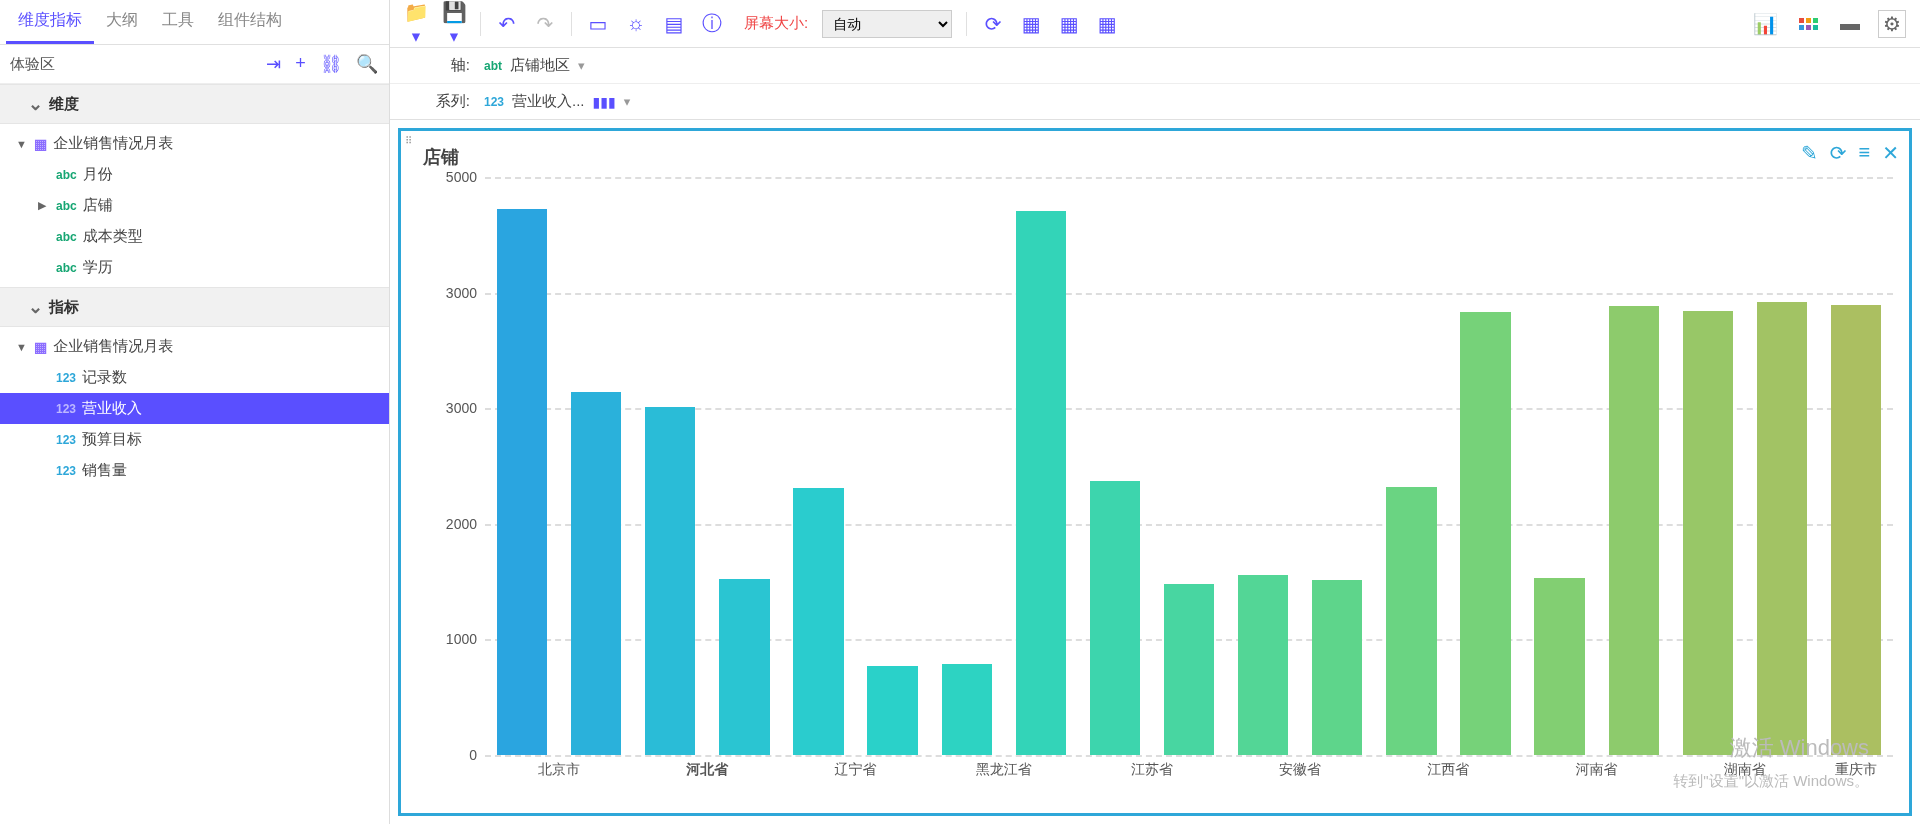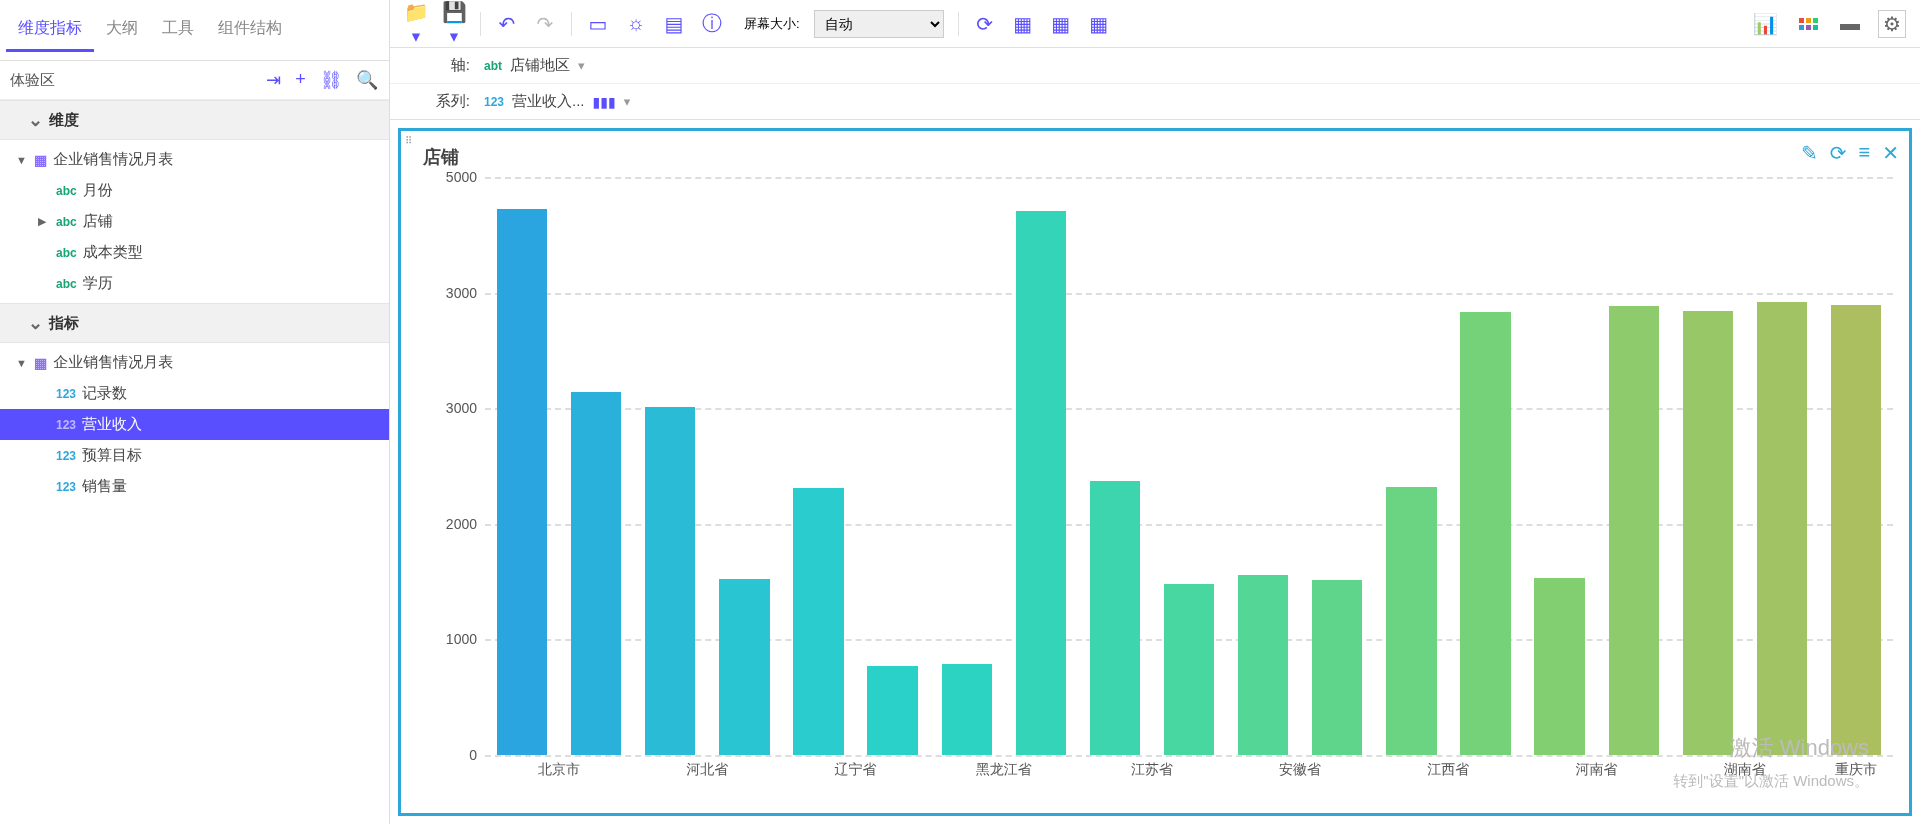--- a/index.html
+++ b/index.html
@@ -1,21 +1,21 @@
 <!DOCTYPE html>
 <html><head>
 <meta charset="utf-8">
 <style>
 * { box-sizing: border-box; margin: 0; padding: 0; }
 body { font-family: "Microsoft YaHei", Arial, sans-serif; font-size: 13px; color: #333; overflow: hidden; }
 .app { display: flex; height: 824px; width: 1920px; }
 
 
 .sidebar { width: 390px; border-right: 1px solid #ddd; display: flex; flex-direction: column; background: #fff; }
-.side-tabs { display: flex; border-bottom: 1px solid #e0e0e0; padding: 8px 6px; }
+.side-tabs { display: flex; border-bottom: 1px solid #e0e0e0; padding: 0 6px; }
 .side-tab { padding: 10px 12px; font-size: 16px; color: #888; cursor: pointer; }
 .side-tab.active { color: #5a4fff; border-bottom: 3px solid #5a4fff; }
 
 .exp-row { display: flex; align-items: center; justify-content: space-between; padding: 8px 10px; border-bottom: 1px solid #eee; }
 .exp-row .label { font-size: 15px; color: #555; }
 .exp-icons { display: flex; gap: 14px; }
 .exp-icons span { color: #5a4fff; font-size: 18px; cursor: pointer; }
 
 .section-hdr { background: #f1f1f1; padding: 8px 28px; font-size: 15px; font-weight: bold; border-top: 1px solid #e5e5e5; border-bottom: 1px solid #e5e5e5; display:flex; align-items:center; gap:6px;}
 .chev { display:inline-block; transform: rotate(0deg); }
@@ -32,21 +32,21 @@
 .tag.num { color:#2ea7d9; }
 .tag.tbl { color:#8c6eff; font-size:14px; }
 .tri { font-size:11px; color:#666; width:12px; display:inline-block; }
 
 
 .main { flex:1; display:flex; flex-direction:column; }
 .toolbar { display:flex; align-items:center; gap:14px; padding:6px 14px; border-bottom:1px solid #e0e0e0; height:48px; }
 .toolbar .tbtn { color:#5a4fff; font-size:20px; cursor:pointer; width:24px; text-align:center; }
 .toolbar .tbtn.dim { color:#bbb; }
 .toolbar .sep { width:1px; height:24px; background:#e0e0e0; }
-.toolbar .lbl { font-size:13px; color:#000000; margin-left:6px; }
+.toolbar .lbl { font-size:15px; color:#ef4444; margin-left:6px; }
 .toolbar select { height:28px; width:130px; border:1px solid #ccc; font-size:14px; padding:2px 6px; }
 .toolbar .spacer { flex:1; }
 .toolbar .right-btn { color:#666; font-size:20px; cursor:pointer; width:28px; height:28px; display:flex; align-items:center; justify-content:center; border:1px solid transparent; }
 .toolbar .right-btn.box { border:1px solid #ccc; }
 .grid-icon { display:inline-grid; grid-template-columns:repeat(3,5px); grid-template-rows:repeat(2,5px); gap:2px; }
 .grid-icon span:nth-child(1){background:#e74c3c;} .grid-icon span:nth-child(2){background:#f39c12;}
 .grid-icon span:nth-child(3){background:#2ecc71;} .grid-icon span:nth-child(4){background:#3498db;}
 .grid-icon span:nth-child(5){background:#9b59b6;} .grid-icon span:nth-child(6){background:#1abc9c;}
 
 .config-rows { border-bottom:1px solid #e0e0e0; }
@@ -299,21 +299,21 @@
               </div>
               <div class="bar-slot">
                 <div class="bar" style="height: 78.4%; background: rgb(162, 195, 100);"></div>
               </div>
               <div class="bar-slot">
                 <div class="bar" style="height: 77.8%; background: rgb(171, 191, 97);"></div>
               </div>
             </div>
           <div class="xaxis" id="xaxis">
               <div class="xlabel" style="flex: 2 1 0%;">北京市</div>
-              <div class="xlabel" style="flex: 2 1 0%;">河北省</div>
+              <div class="xlabel" style="flex: 2 1 0%; font-weight: bold;">河北省</div>
               <div class="xlabel" style="flex: 2 1 0%;">辽宁省</div>
               <div class="xlabel" style="flex: 2 1 0%;">黑龙江省</div>
               <div class="xlabel" style="flex: 2 1 0%;">江苏省</div>
               <div class="xlabel" style="flex: 2 1 0%;">安徽省</div>
               <div class="xlabel" style="flex: 2 1 0%;">江西省</div>
               <div class="xlabel" style="flex: 2 1 0%;">河南省</div>
               <div class="xlabel" style="flex: 2 1 0%;">湖南省</div>
               <div class="xlabel" style="flex: 1 1 0%;">重庆市</div>
             </div>
         </div>

